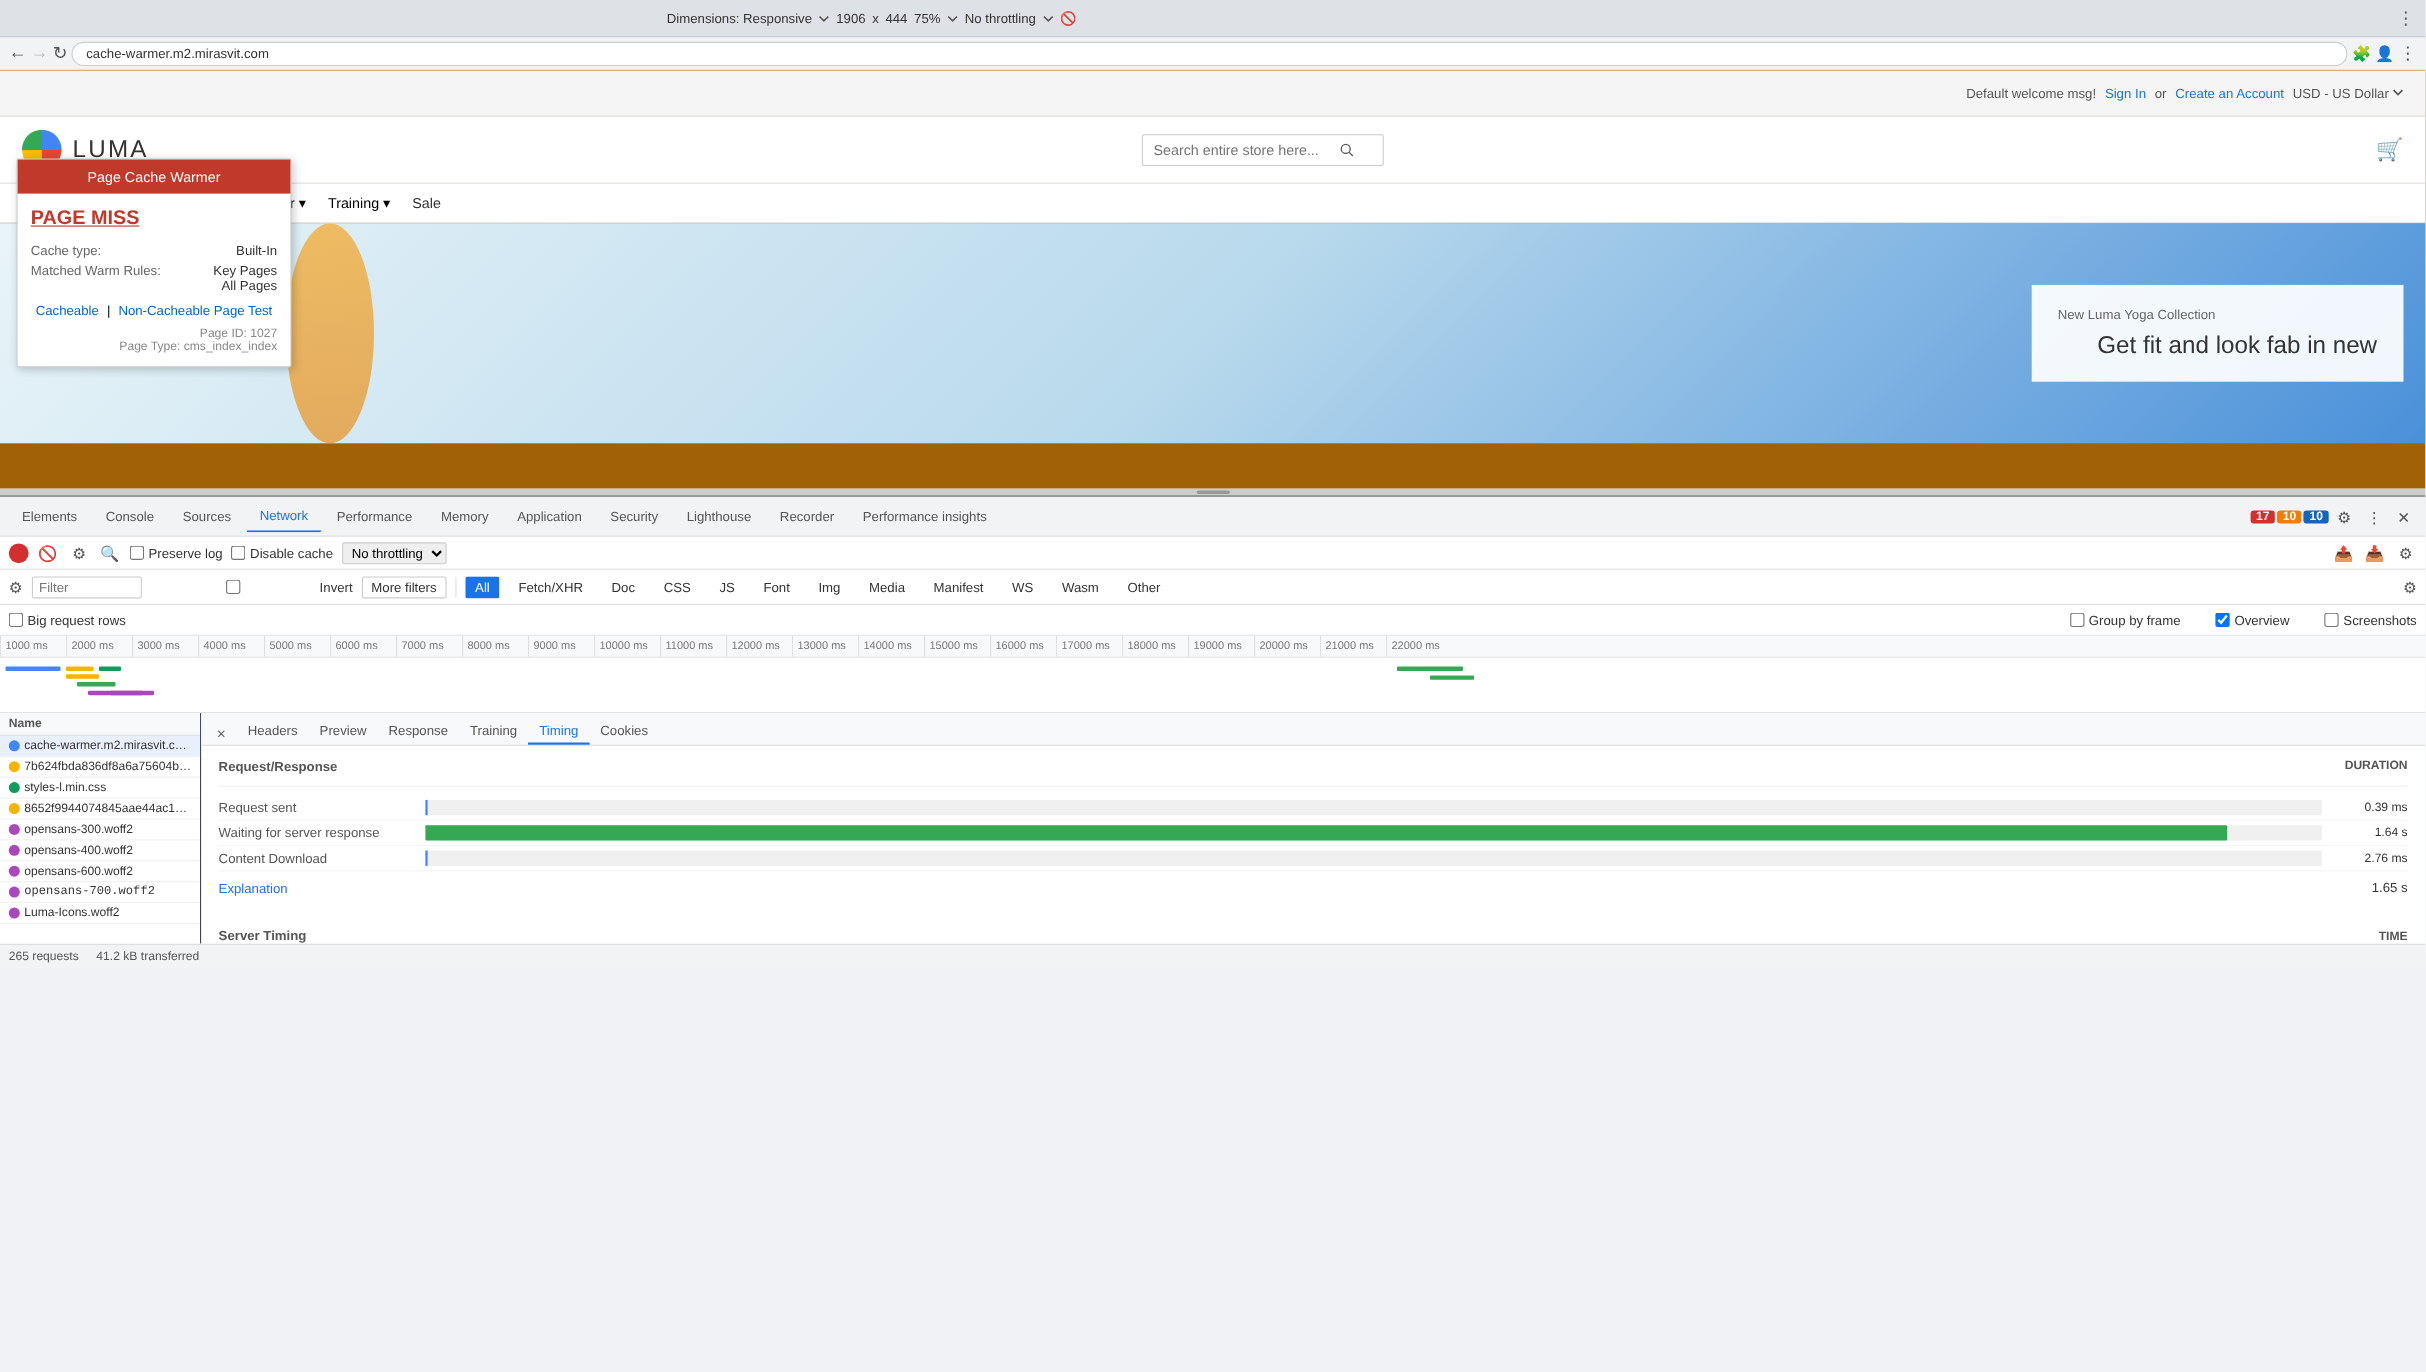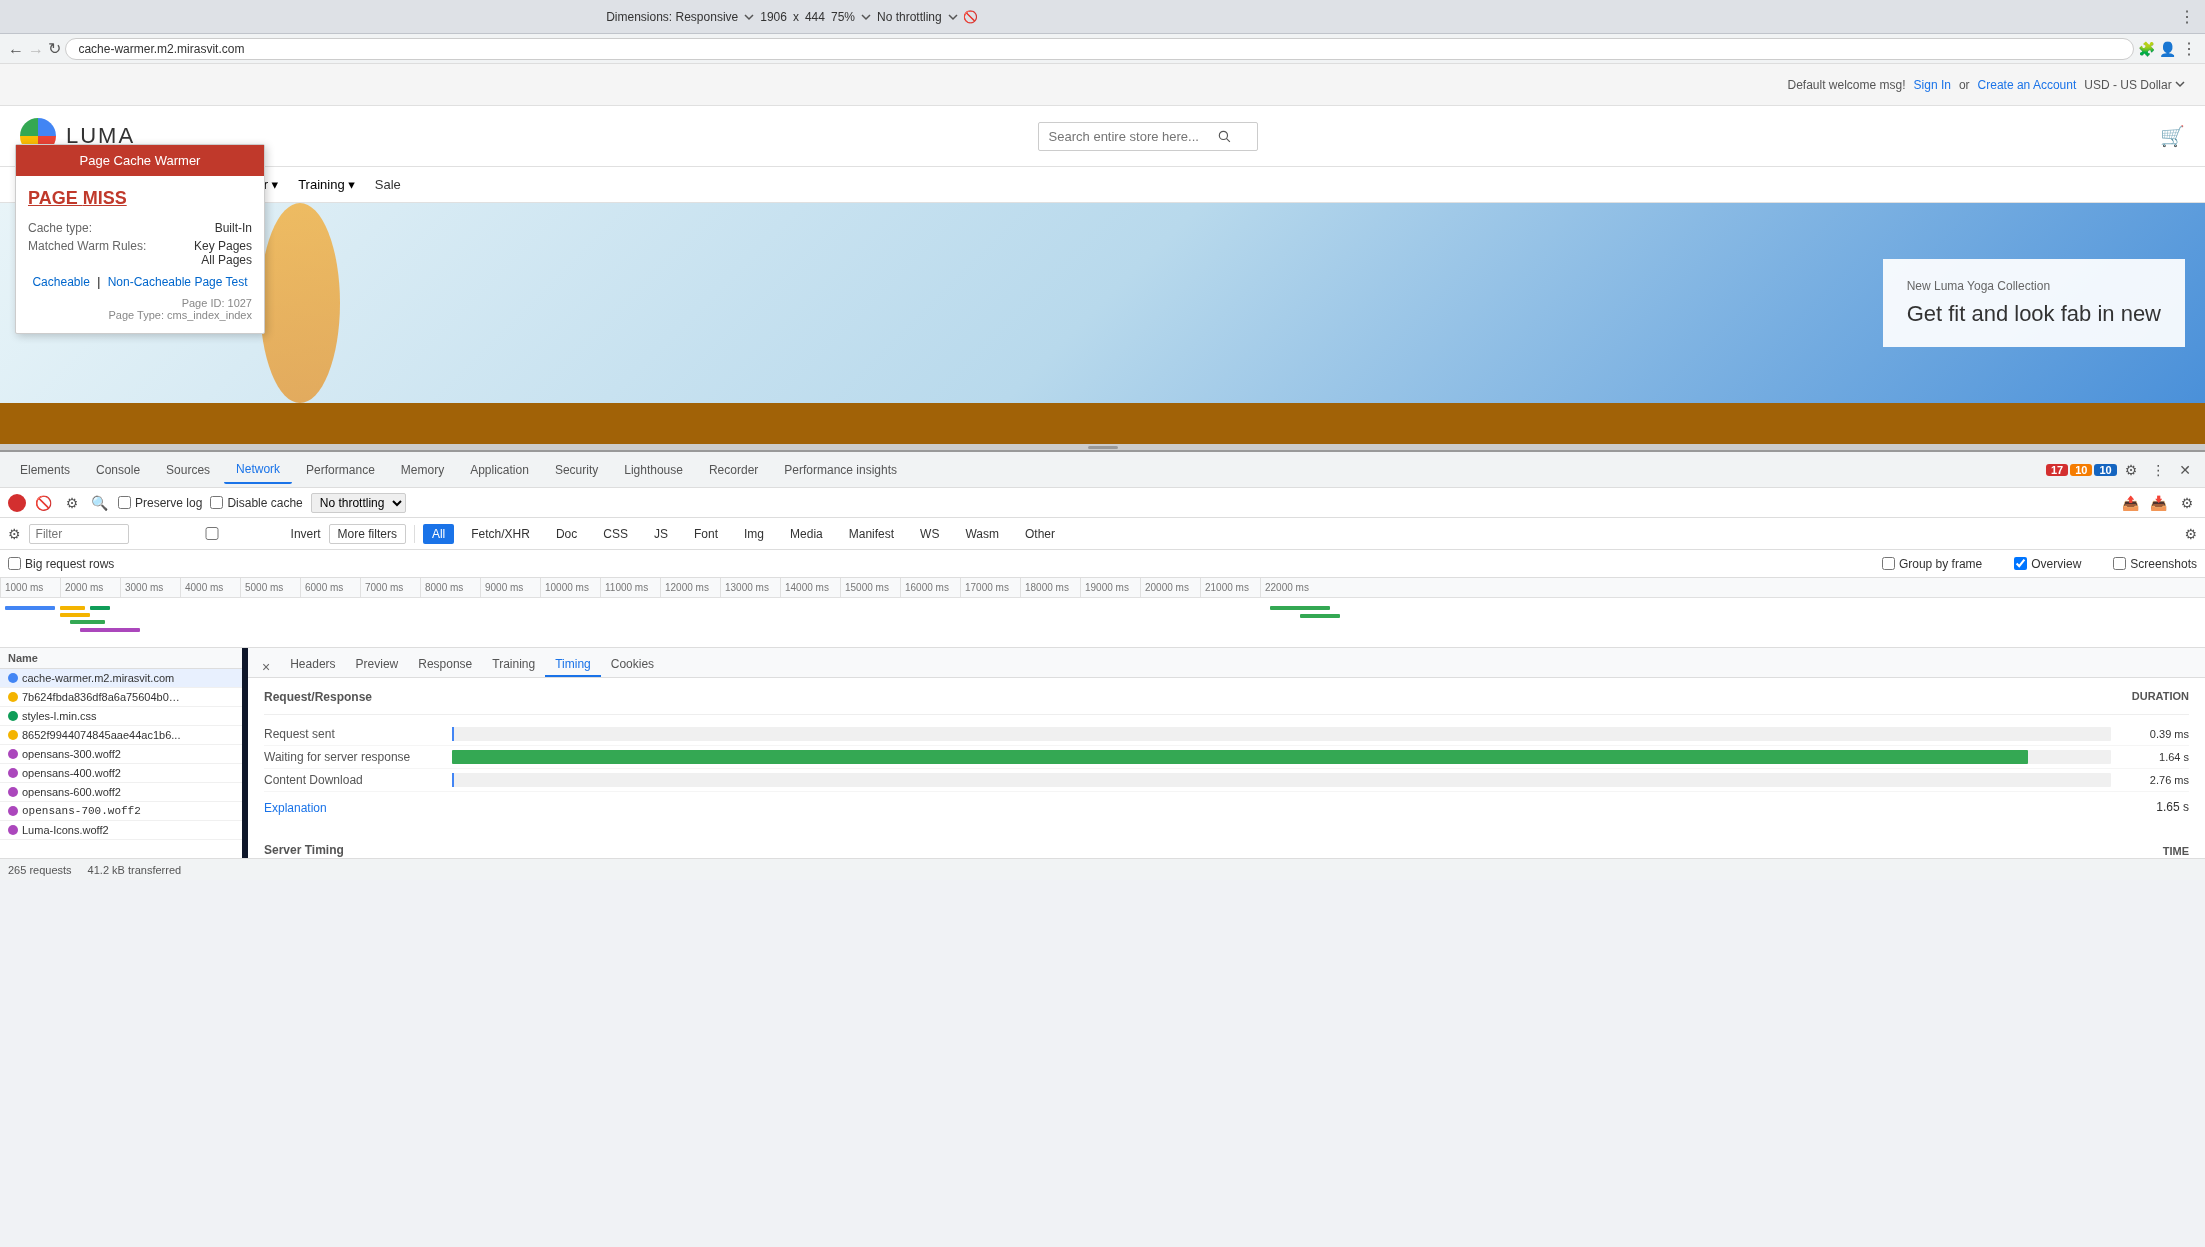--- a/index.html
+++ b/index.html
@@ -103,21 +103,21 @@
       overflow: hidden;
       position: relative;
     }
     .hero-text {
       background: rgba(255,255,255,0.92);
       padding: 20px 24px;
       margin-right: 20px;
       margin-left: auto;
       max-width: 350px;
     }
-    .hero-text h2 { font-size: 22px; color: #333; font-weight: 400; }
+    .hero-text h2 { font-size: 22px; color: #333; font-weight: 400; margin-left: 36px; }
 
     
     .cache-warmer-overlay {
       position: absolute;
       top: 80px;
       left: 15px;
       width: 250px;
       background: #fff;
       border: 1px solid #ccc;
       border-radius: 2px;
@@ -297,22 +297,22 @@
       overflow: hidden;
     }
 
     
     .network-content {
       display: flex;
       flex: 1;
       overflow: hidden;
     }
     .network-list {
-      width: 248px;
-      border-right: 6px solid #0f172a;
+      width: 183px;
+      border-right: 1px solid #0f172a;
       overflow-y: auto;
       background: #fff;
     }
     .network-list-header {
       display: flex;
       padding: 4px 8px;
       background: #f8f9fa;
       border-bottom: 1px solid #ddd;
       font-size: 11px;
       font-weight: 600;

